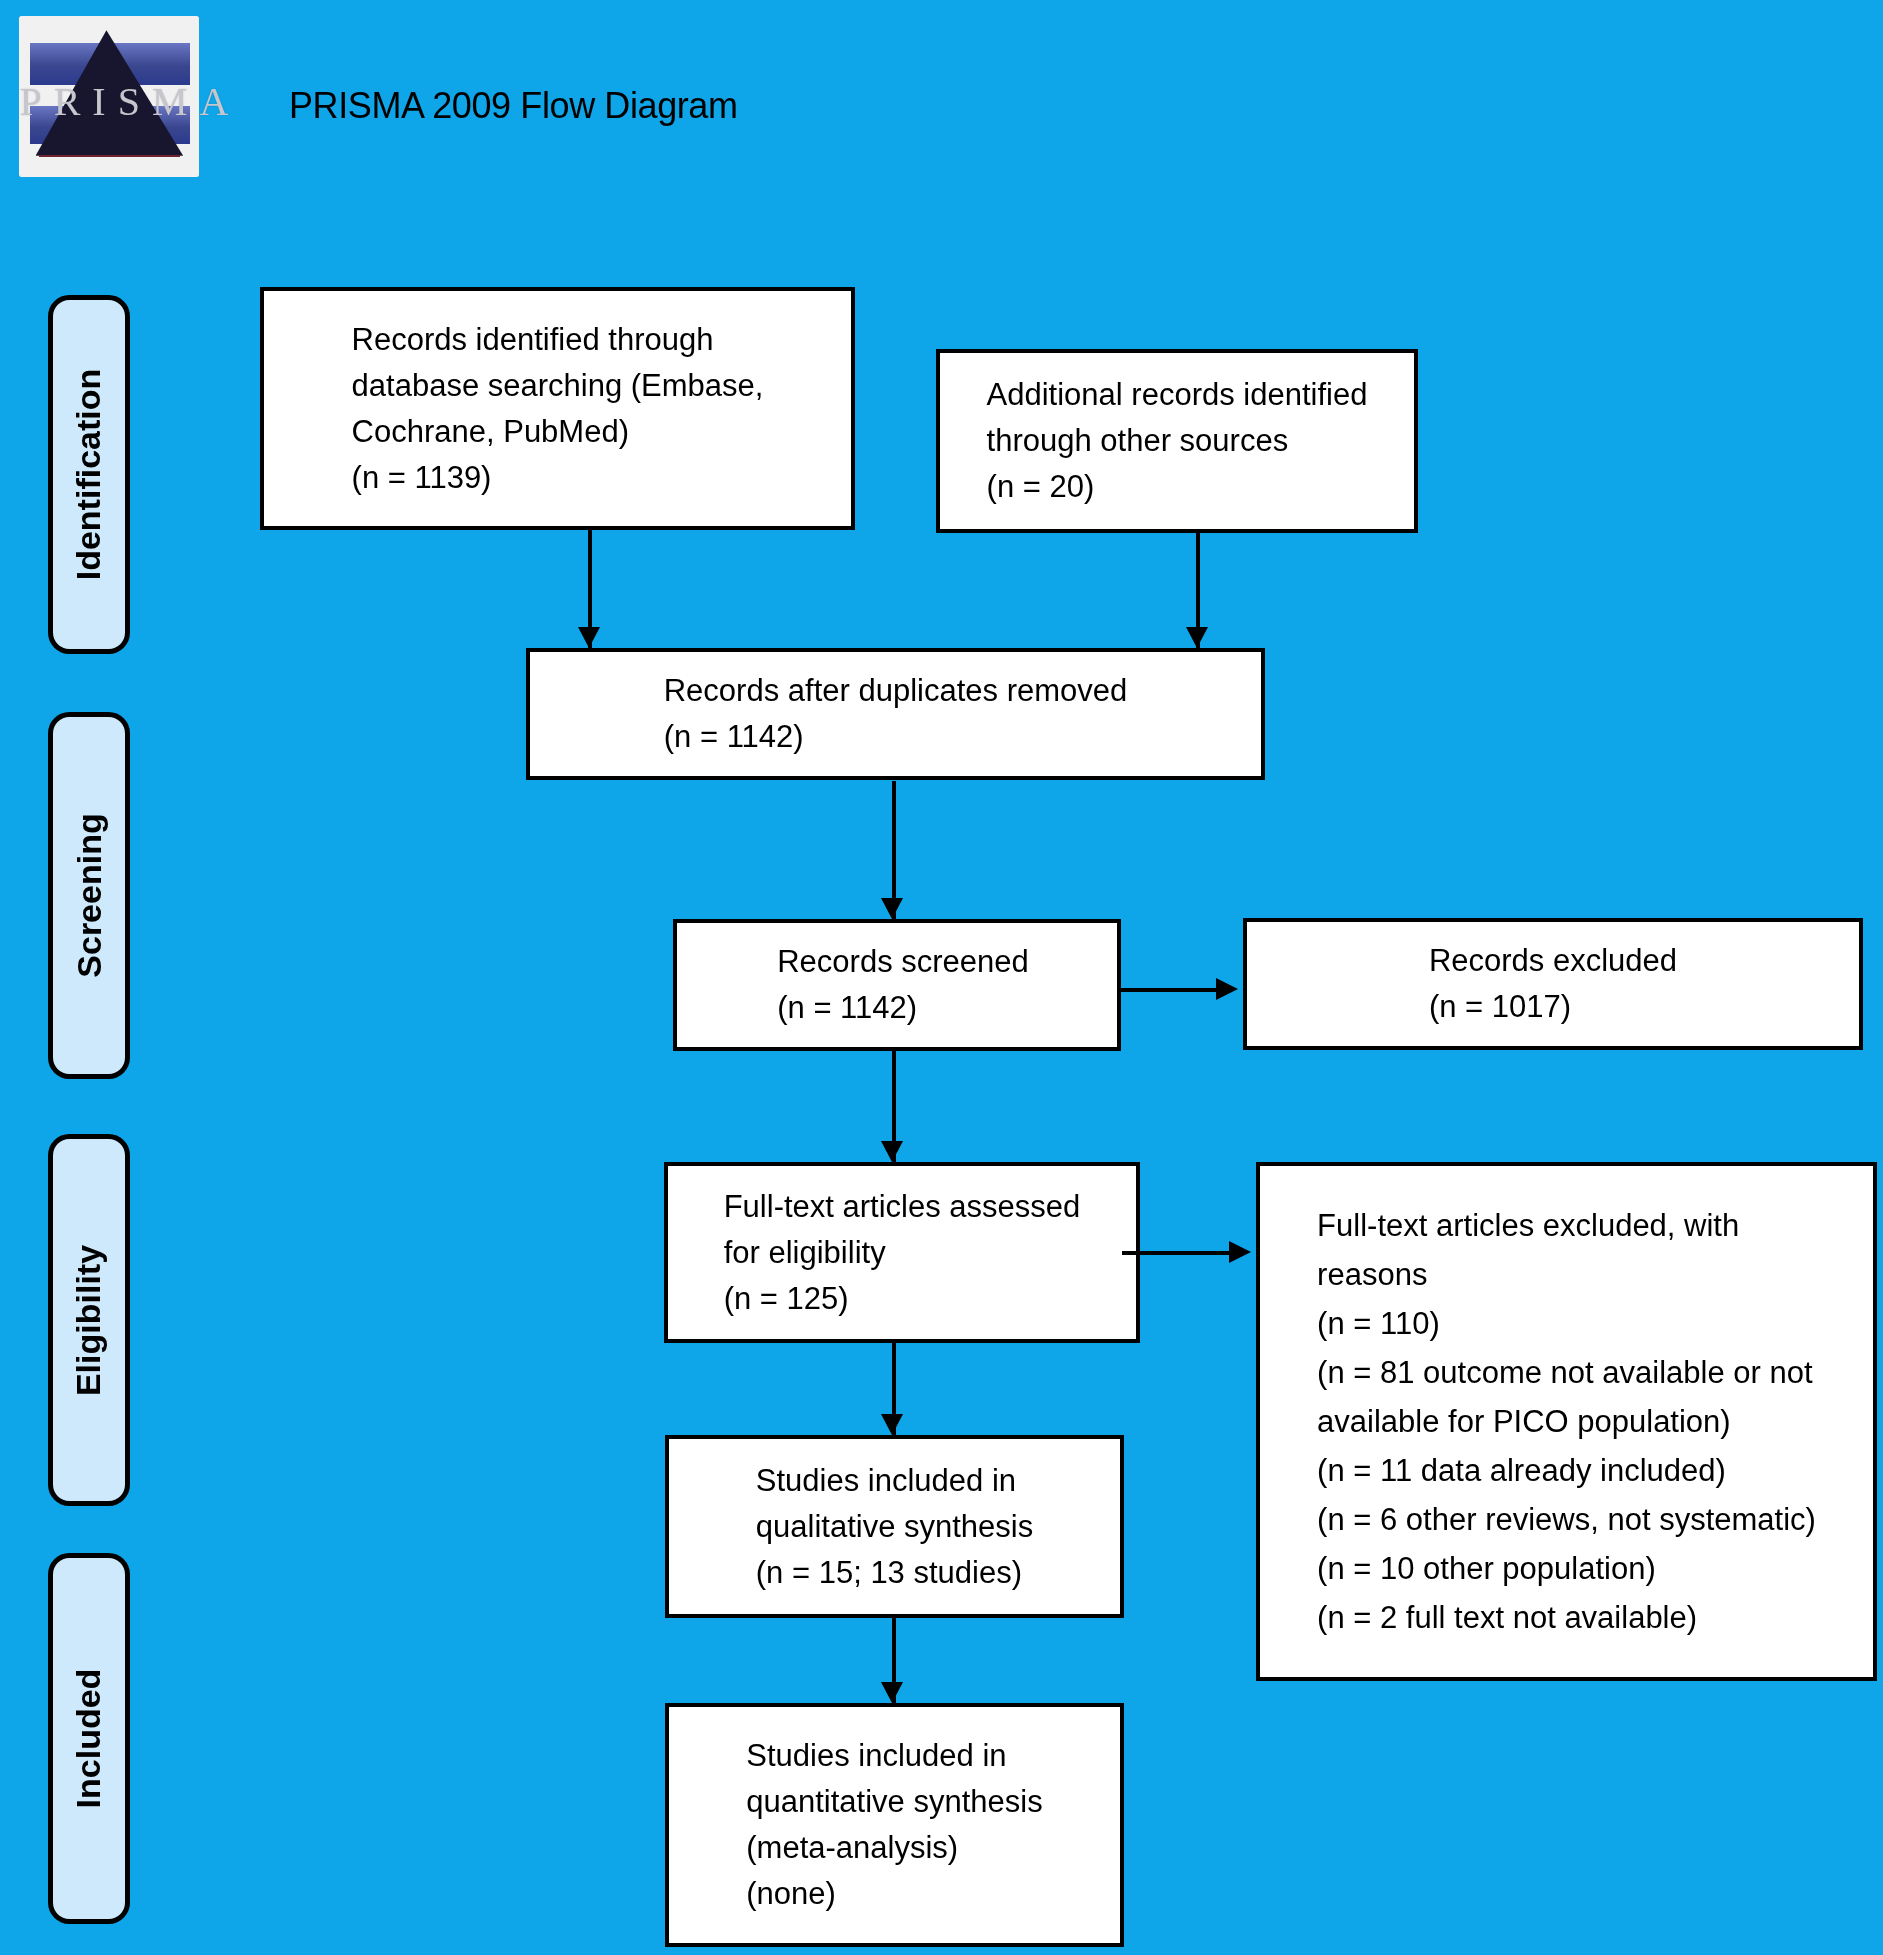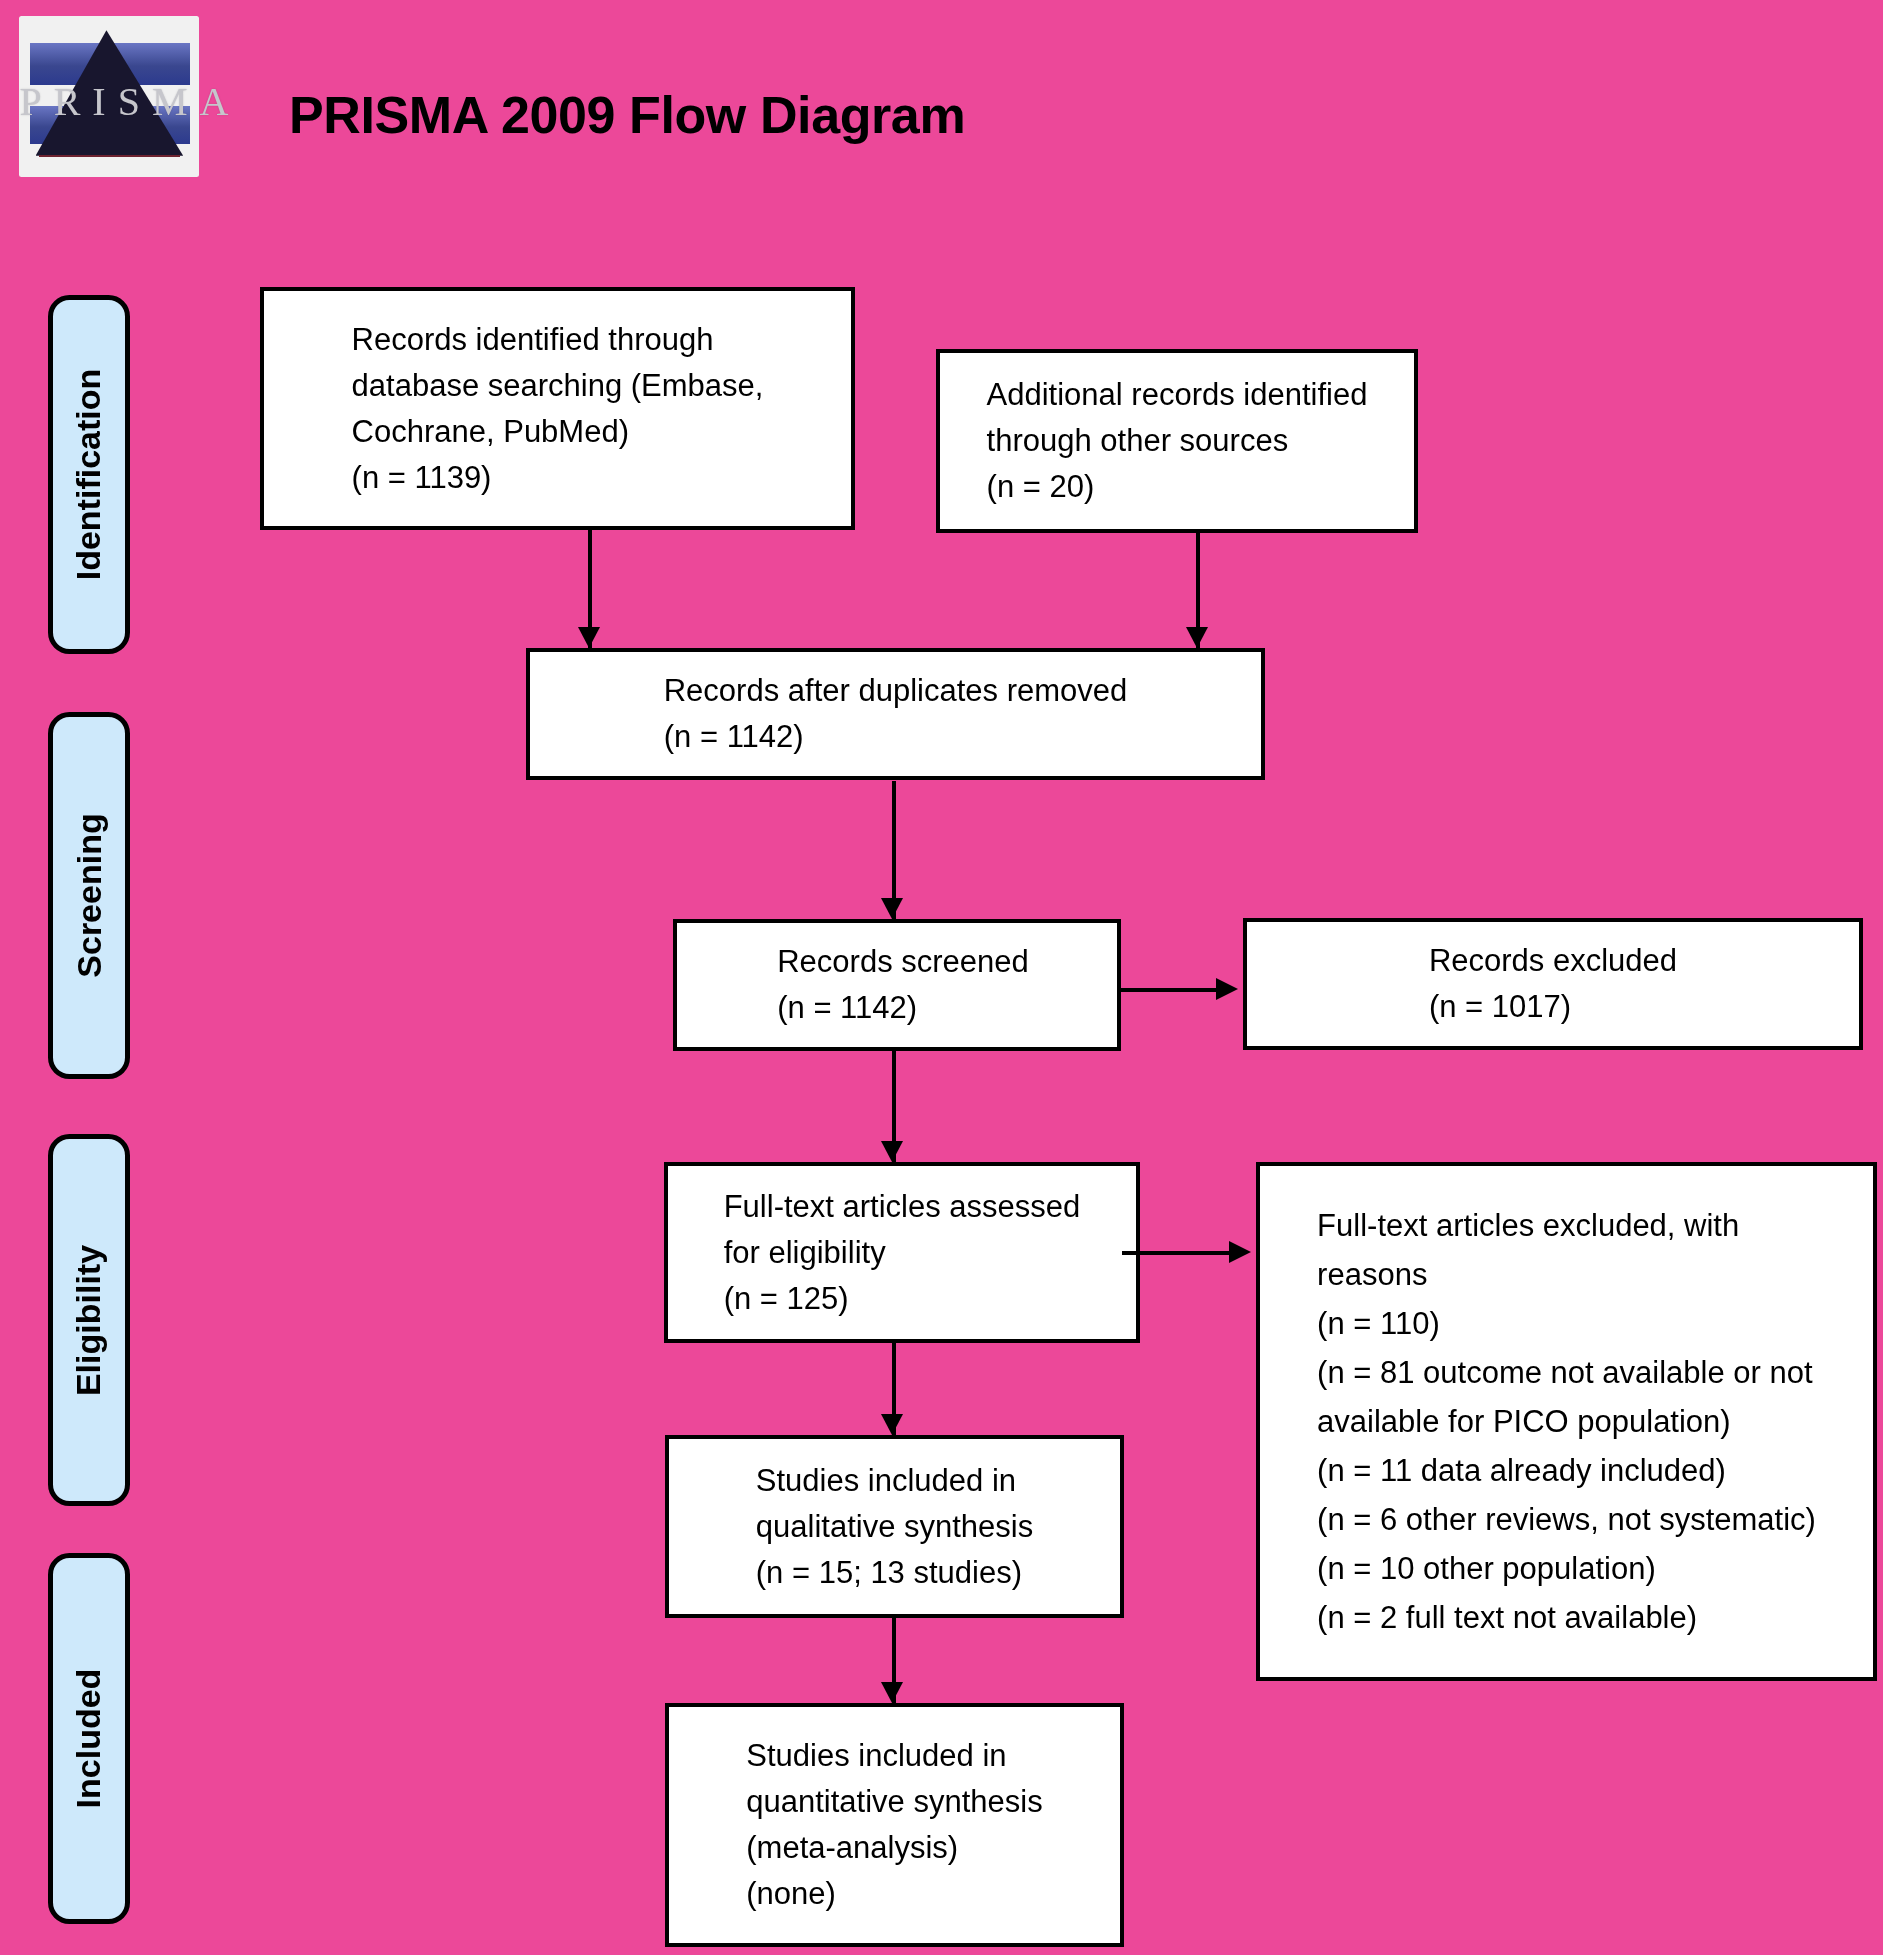--- a/index.html
+++ b/index.html
@@ -1,31 +1,31 @@
 <!DOCTYPE html>
 <html style="font-size:6.6px"><head>
 <meta charset="utf-8">
 <style>
   html,body{margin:0;padding:0;background:#ffffff;}
   #canvas{
     position:relative;
     width:1883px;
     height:1955px;
-    background:#ec4899;
+    background:#0ea5e9;
     font-family:"Liberation Sans", sans-serif;
     color:#000;
     overflow:hidden;
   }
   
   .title{
     position:absolute;
     left:289px; top:85px;
     width:701px;
-    font-size:52px;
-    font-weight:bold;
+    font-size:36px;
+    font-weight:normal;
     letter-spacing:-0.4px;
     white-space:nowrap;
   }
   .logo{
     position:absolute;
     left:19.4px; top:15.7px;
     width:180px; height:161px;
     background:#f1f1f1;
     border-radius:2.5px;
   }

